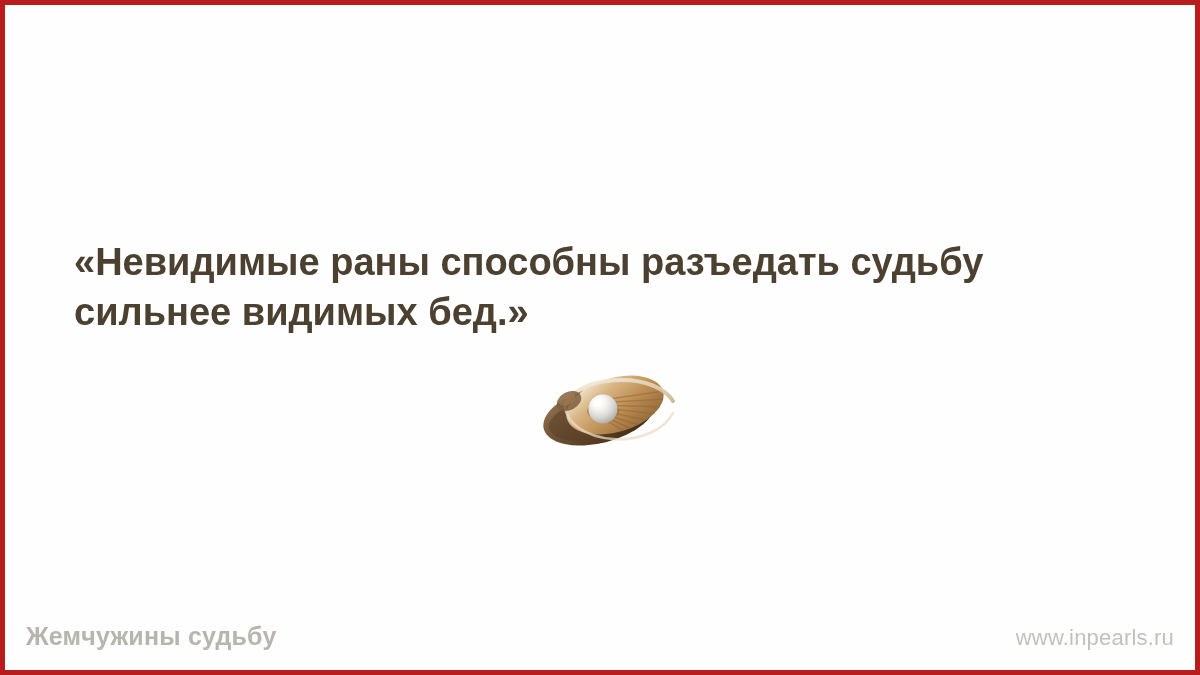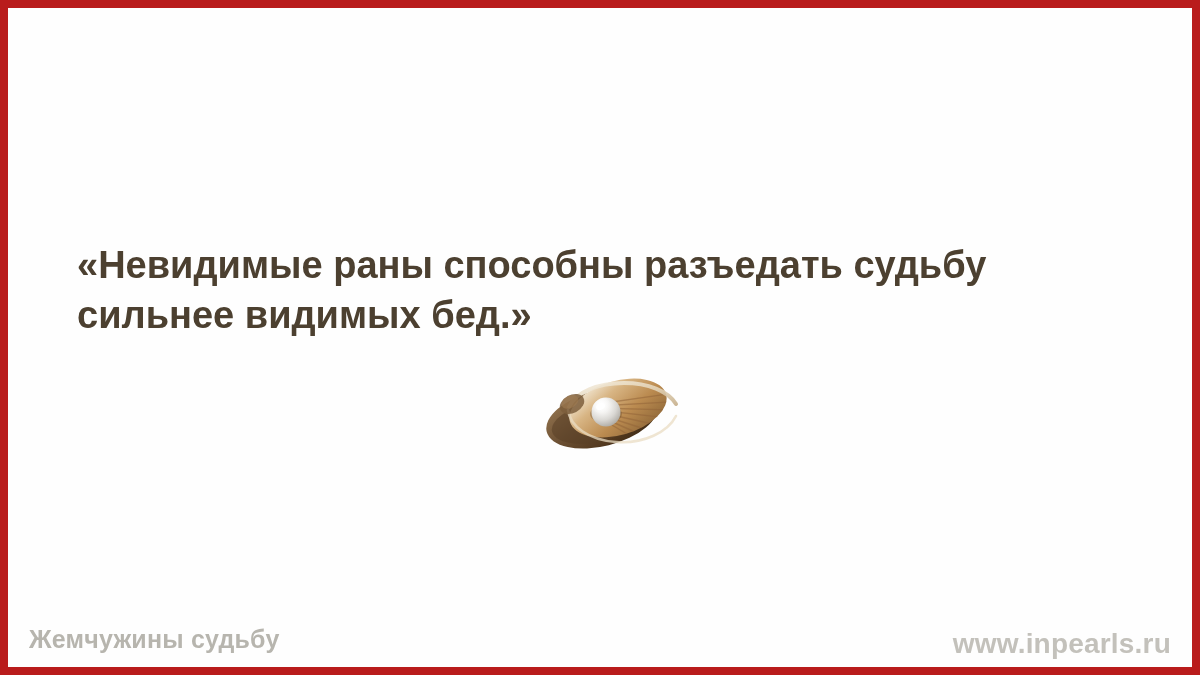--- a/index.html
+++ b/index.html
@@ -7,21 +7,21 @@
     padding: 0;
     background: #ffffff;
   }
 
   .page {
     position: relative;
     width: 1200px;
     height: 675px;
     box-sizing: border-box;
     background: #fefefe;
-    border: 8px solid #b91c1c;
+    border: 5px solid #b91c1c;
     overflow: hidden;
     font-family: "Liberation Sans", sans-serif;
   }
 
   
   .quote {
     position: absolute;
     left: 69px;
     top: 232px;
     width: 1075px;
@@ -62,22 +62,22 @@
     letter-spacing: 0.2px;
     white-space: nowrap;
   }
 
   .footer-right {
     position: absolute;
     right: 21px;
     top: 620px;
     color: #c3c1bb;
     font-family: "Liberation Sans", sans-serif;
-    font-size: 28px;
-    font-weight: bold;
+    font-size: 22px;
+    font-weight: normal;
     letter-spacing: 0.2px;
     white-space: nowrap;
     text-decoration: none;
   }
 </style>
 </head>
 <body>
 
 <div class="page">
 

